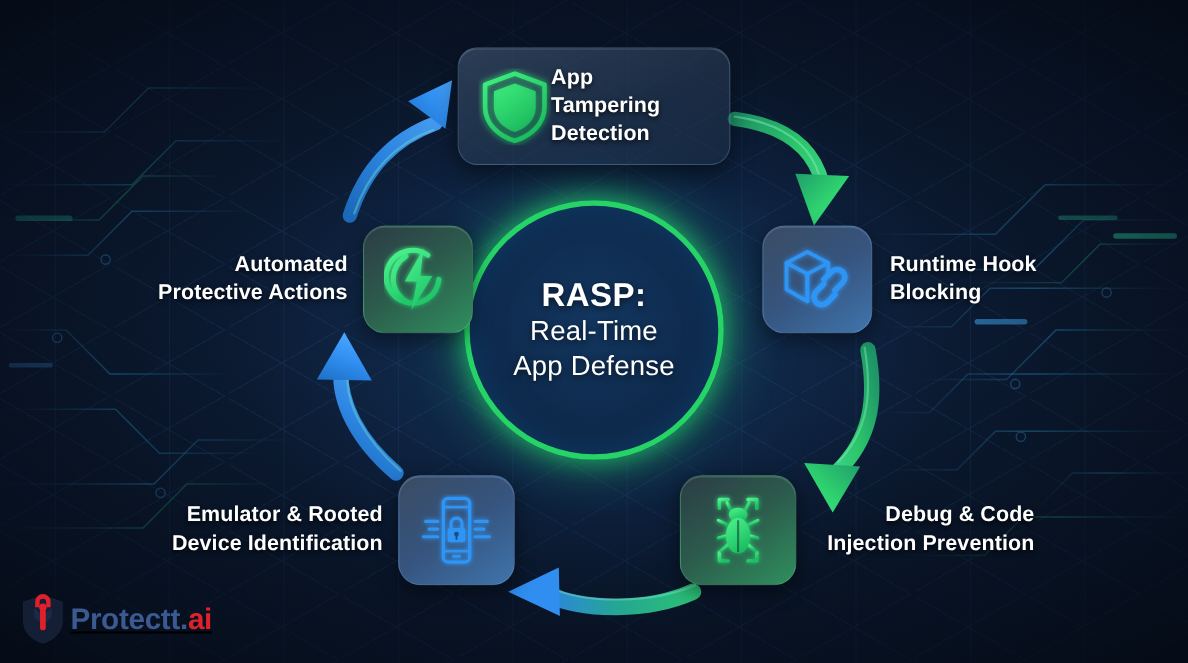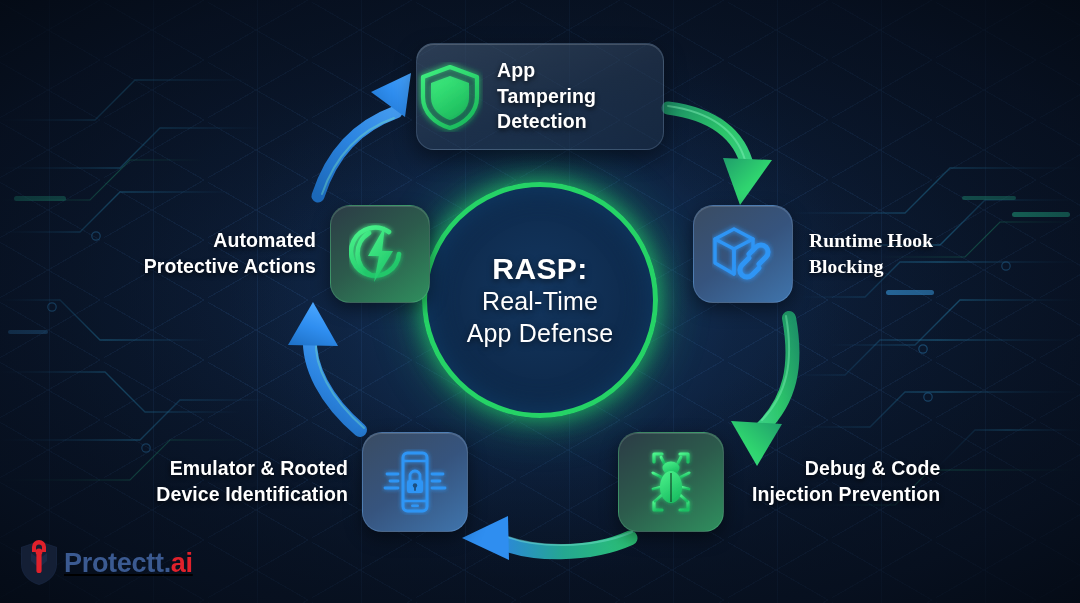--- a/index.html
+++ b/index.html
@@ -91,33 +91,33 @@
   }
 
   
   #node-tamper{left:416px;top:43px;width:248px;height:107px;}
   .card-top{
     width:100%;height:100%;
     border-radius:18px;
     background:linear-gradient(160deg, rgba(70,92,118,.58) 0%, rgba(42,62,88,.55) 55%, rgba(30,48,72,.55) 100%);
     border:1px solid rgba(150,180,215,.22);
     box-shadow:0 8px 22px rgba(0,0,0,.45), inset 0 1px 0 rgba(255,255,255,.16);
-    display:flex;align-items:center;box-sizing:border-box;gap:14px;
+    display:flex;align-items:center;padding-left:18px;box-sizing:border-box;gap:0;
   }
   #node-tamper .label{font-size:19.5px;}
 
   
   #node-auto{left:100px;top:206px;width:290px;height:96px;
     display:flex;align-items:center;justify-content:flex-end;gap:14px;margin-left:40px;}
   #node-auto .tile{width:98px;height:96px;flex:0 0 98px;}
   #node-auto .label{text-align:right;}
 
   
   #node-hook{left:693px;top:206px;width:300px;height:96px;
-    display:flex;align-items:center;gap:16px;font-family:Liberation Serif, serif;}
+    display:flex;align-items:center;gap:16px;}
   #node-hook .tile{width:98px;height:96px;flex:0 0 98px;}
 
   
   #node-emul{left:128px;top:433px;width:340px;height:98px;
     display:flex;align-items:center;justify-content:flex-end;gap:14px;}
   #node-emul .tile{width:104px;height:98px;flex:0 0 104px;}
   #node-emul .label{text-align:right;}
 
   
   #node-debug{left:618px;top:433px;width:360px;height:98px;

